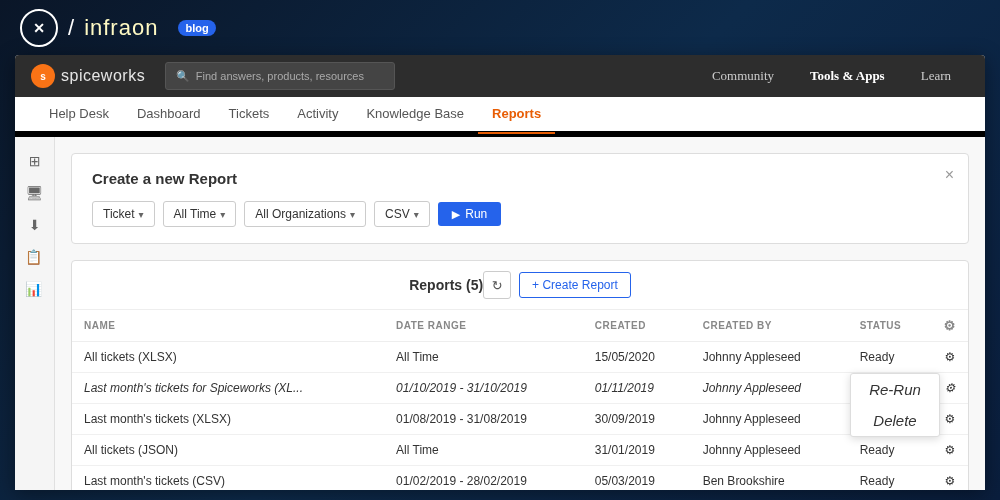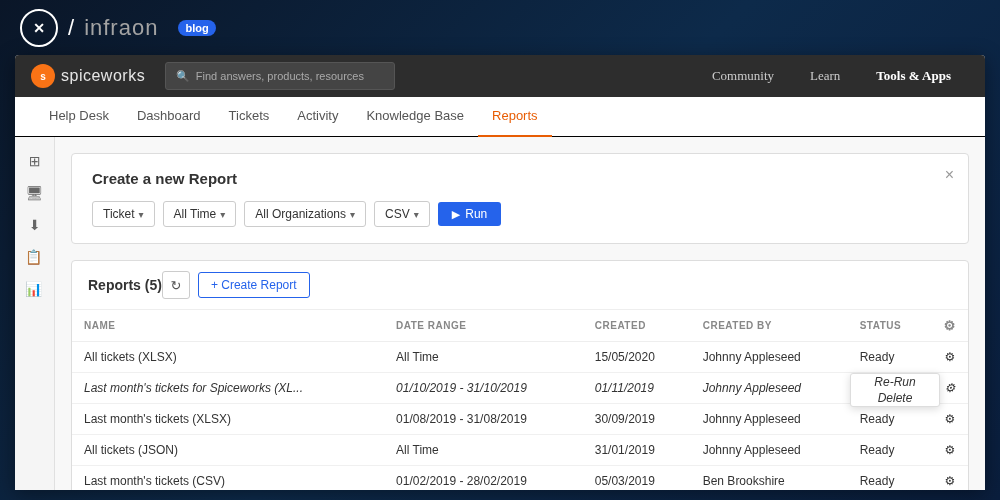--- a/index.html
+++ b/index.html
@@ -57,21 +57,21 @@
     }
 
     .infraon-logo-slash {
       color: white;
       font-size: 22px;
       font-weight: 200;
       margin: 0 2px;
     }
 
     .infraon-text {
-      color: #a3a3a3;
+      color: #fef9c3;
       font-size: 22px;
       font-weight: 300;
       letter-spacing: 1px;
     }
 
     .blog-badge {
       background: #2563eb;
       color: white;
       font-size: 11px;
       font-weight: bold;
@@ -164,42 +164,42 @@
     }
 
     .sw-nav-link.active-nav {
       color: white;
       font-weight: 600;
     }
 
     
     .sw-subnav {
       background: white;
-      border-bottom: 1px solid #000000;
+      border-bottom: 6px solid #000000;
       height: 40px;
       display: flex;
       align-items: center;
       padding: 0 20px;
     }
 
     .sw-subnav-item {
       color: #555;
       font-size: 13px;
       padding: 0 14px;
       height: 40px;
       display: flex;
       align-items: center;
       cursor: pointer;
       border-bottom: 2px solid transparent;
     }
 
     .sw-subnav-item.active {
       color: #e85d04;
       border-bottom: 2px solid #e85d04;
-      font-weight: 400;
+      font-weight: 700;
     }
 
     
     .sw-body {
       display: flex;
       height: calc(435px - 82px);
     }
 
     .sw-sidebar {
       width: 40px;
@@ -303,21 +303,21 @@
     
     .reports-card {
       background: white;
       border: 1px solid #ddd;
       border-radius: 4px;
     }
 
     .reports-header {
       display: flex;
       align-items: center;
-      justify-content: flex-start;
+      justify-content: center;
       padding: 10px 16px;
       border-bottom: 1px solid #eee;
     }
 
     .reports-title {
       font-size: 14px;
       font-weight: 600;
       color: #333;
     }
 
@@ -399,22 +399,22 @@
       right: 60px;
       background: white;
       border: 1px solid #ddd;
       border-radius: 3px;
       box-shadow: 0 2px 8px rgba(0,0,0,0.15);
       z-index: 100;
       min-width: 90px;
     }
 
     .context-menu-item {
-      padding: 1px 14px;
-      font-size: 12px;
+      padding: 7px 14px;
+      font-size: 15px;
       color: #333;
       cursor: pointer;
     }
 
     
     .circuit-right {
       position: absolute;
       right: 0;
       top: 55px;
       width: 120px;
@@ -462,22 +462,22 @@
       <span class="sw-logo-text">spiceworks</span>
     </div>
 
     <div class="sw-search">
       <span class="sw-search-icon">🔍</span>
       <span style="font-size:11px;color:#aaa;">Find answers, products, resources</span>
     </div>
 
     <div class="sw-nav-links">
       <div class="sw-nav-link">Community</div>
+      <div class="sw-nav-link active-nav">Tools &amp; Apps</div>
       <div class="sw-nav-link">Learn</div>
-      <div class="sw-nav-link active-nav">Tools &amp; Apps</div>
     </div>
   </div>
 
   <div class="sw-subnav">
     <div class="sw-subnav-item">Help Desk</div>
     <div class="sw-subnav-item">Dashboard</div>
     <div class="sw-subnav-item">Tickets</div>
     <div class="sw-subnav-item">Activity</div>
     <div class="sw-subnav-item">Knowledge Base</div>
     <div class="sw-subnav-item active">Reports</div>

